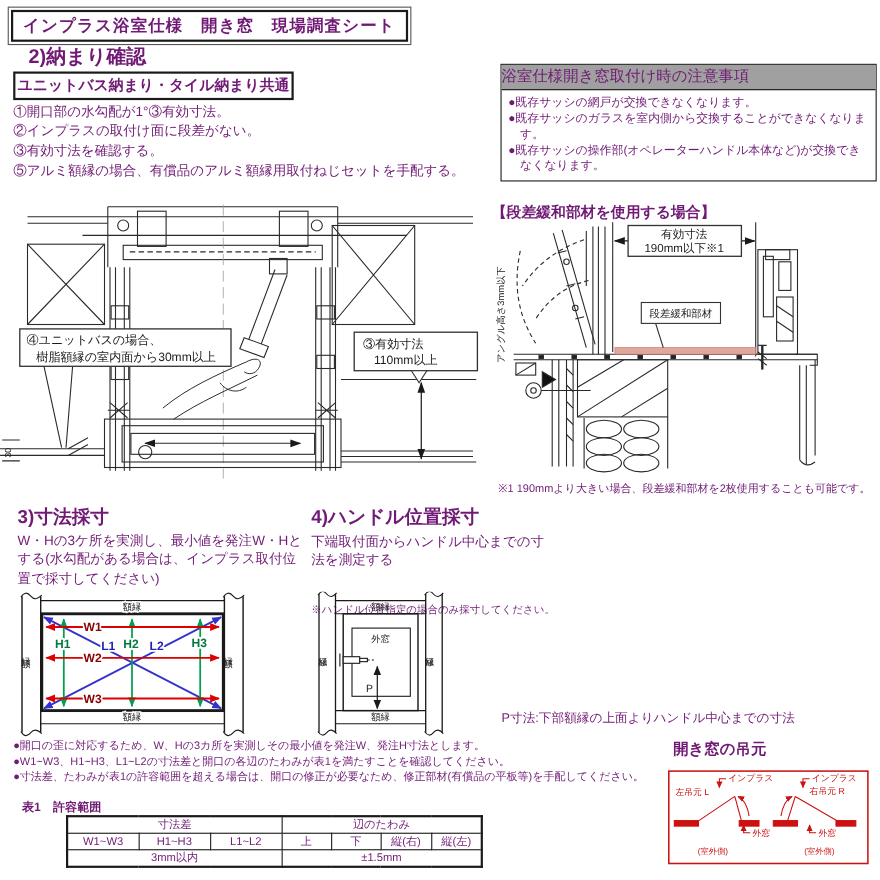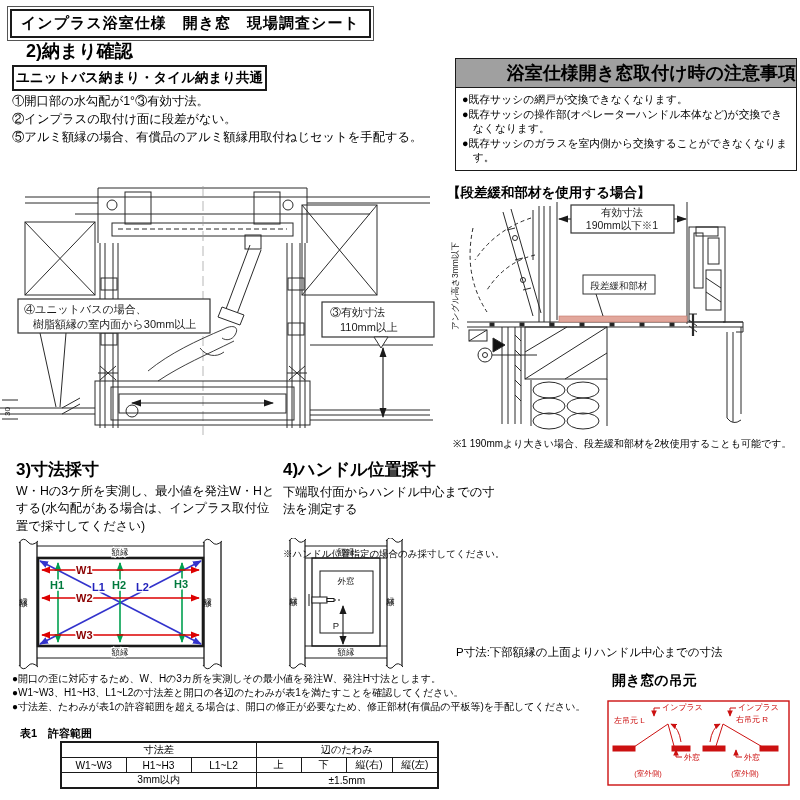--- a/index.html
+++ b/index.html
@@ -1,27 +1,27 @@
 <!DOCTYPE html>
 <html><head>
 <meta charset="utf-8">
 <style>
   html,body{margin:0;padding:0;background:#e8e8e8;}
   .page{position:relative;width:800px;height:800px;background:#fff;
-        font-family:"Liberation Sans",sans-serif;color:#000000;overflow:hidden;}
+        font-family:"Liberation Sans",sans-serif;color:#701a75;overflow:hidden;}
   .abs{position:absolute;}
   .titlebox{border:2px solid #1a1a1a;outline:1px solid #555;outline-offset:2px;
             padding:3px 9px;font-size:15px;font-weight:bold;letter-spacing:1px;background:#fff;}
   .h2{font-size:18px;font-weight:bold;}
   .h3{font-size:17px;font-weight:bold;}
   .subbox{border:2px solid #1a1a1a;padding:2px 2px;font-size:13.5px;font-weight:bold;background:#fff;}
   .check{font-size:12.3px;line-height:18px;white-space:nowrap;}
   .notice{border:1.5px solid #1a1a1a;background:#fff;}
-  .notice .nhead{background:#a0a0a0;border-bottom:1.5px solid #1a1a1a;text-align:right;
-                 font-weight:bold;font-size:18px;padding:2px 0;}
+  .notice .nhead{background:#a0a0a0;border-bottom:1.5px solid #1a1a1a;text-align:left;
+                 font-weight:normal;font-size:14px;padding:2px 0;}
   .notice .nbody{padding:4px 5px 5px 6px;font-size:10.8px;line-height:1.35;}
   .notice .nbody div{padding-left:1em;text-indent:-1em;}
   .reliefhead{font-size:13.5px;font-weight:bold;}
   .desc{font-size:12.3px;line-height:1.42;}
   .note{font-size:9.5px;}
   .pdef{font-size:11.5px;padding-left:41px;}
   .bullets{font-size:10px;line-height:14.2px;}
   .tcap{font-size:11px;font-weight:bold;}
   table.t1{border-collapse:collapse;table-layout:fixed;width:377px;background:#fff;}
   table.t1 td{border:1px solid #1a1a1a;text-align:center;font-size:10.2px;height:14px;padding:0;}
@@ -37,29 +37,30 @@
 <div class="page">
 
   <div class="abs titlebox" style="left:10px;top:9px;">インプラス浴室仕様　開き窓　現場調査シート</div>
 
   <div class="abs h2" style="left:26px;top:39px;">2)納まり確認</div>
   <div class="abs subbox" style="left:12px;top:65px;">ユニットバス納まり・タイル納まり共通</div>
 
   <div class="abs" style="left:12px;top:92px;">
     <div class="check">①開口部の水勾配が1°③有効寸法。</div>
     <div class="check">②インプラスの取付け面に段差がない。</div>
+    <div class="check">③有効寸法を確認する。</div>
     <div class="check">⑤アルミ額縁の場合、有償品のアルミ額縁用取付ねじセットを手配する。</div>
   </div>
 
   <div class="abs notice" style="left:455px;top:58px;width:340px;">
     <div class="nhead">浴室仕様開き窓取付け時の注意事項</div>
     <div class="nbody">
       <div>●既存サッシの網戸が交換できなくなります。</div>
+      <div>●既存サッシのガラスを室内側から交換することができなくなります。</div>
       <div>●既存サッシの操作部(オペレーターハンドル本体など)が交換できなくなります。</div>
-      <div>●既存サッシのガラスを室内側から交換することができなくなります。</div>
     </div>
   </div>
 
   <div class="abs reliefhead" style="left:447px;top:184px;">【段差緩和部材を使用する場合】</div>
 
   <svg class="abs" style="left:0;top:183px;" width="445" height="272" viewBox="0 0 445 272">
     <defs>
       <marker id="m1b" viewBox="0 0 10 9" refX="9" refY="4.5" markerWidth="10" markerHeight="9" markerUnits="userSpaceOnUse" orient="auto-start-reverse">
         <path d="M0,1 L10,4.5 L0,8 Z" fill="#1a1a1a"></path>
       </marker>

